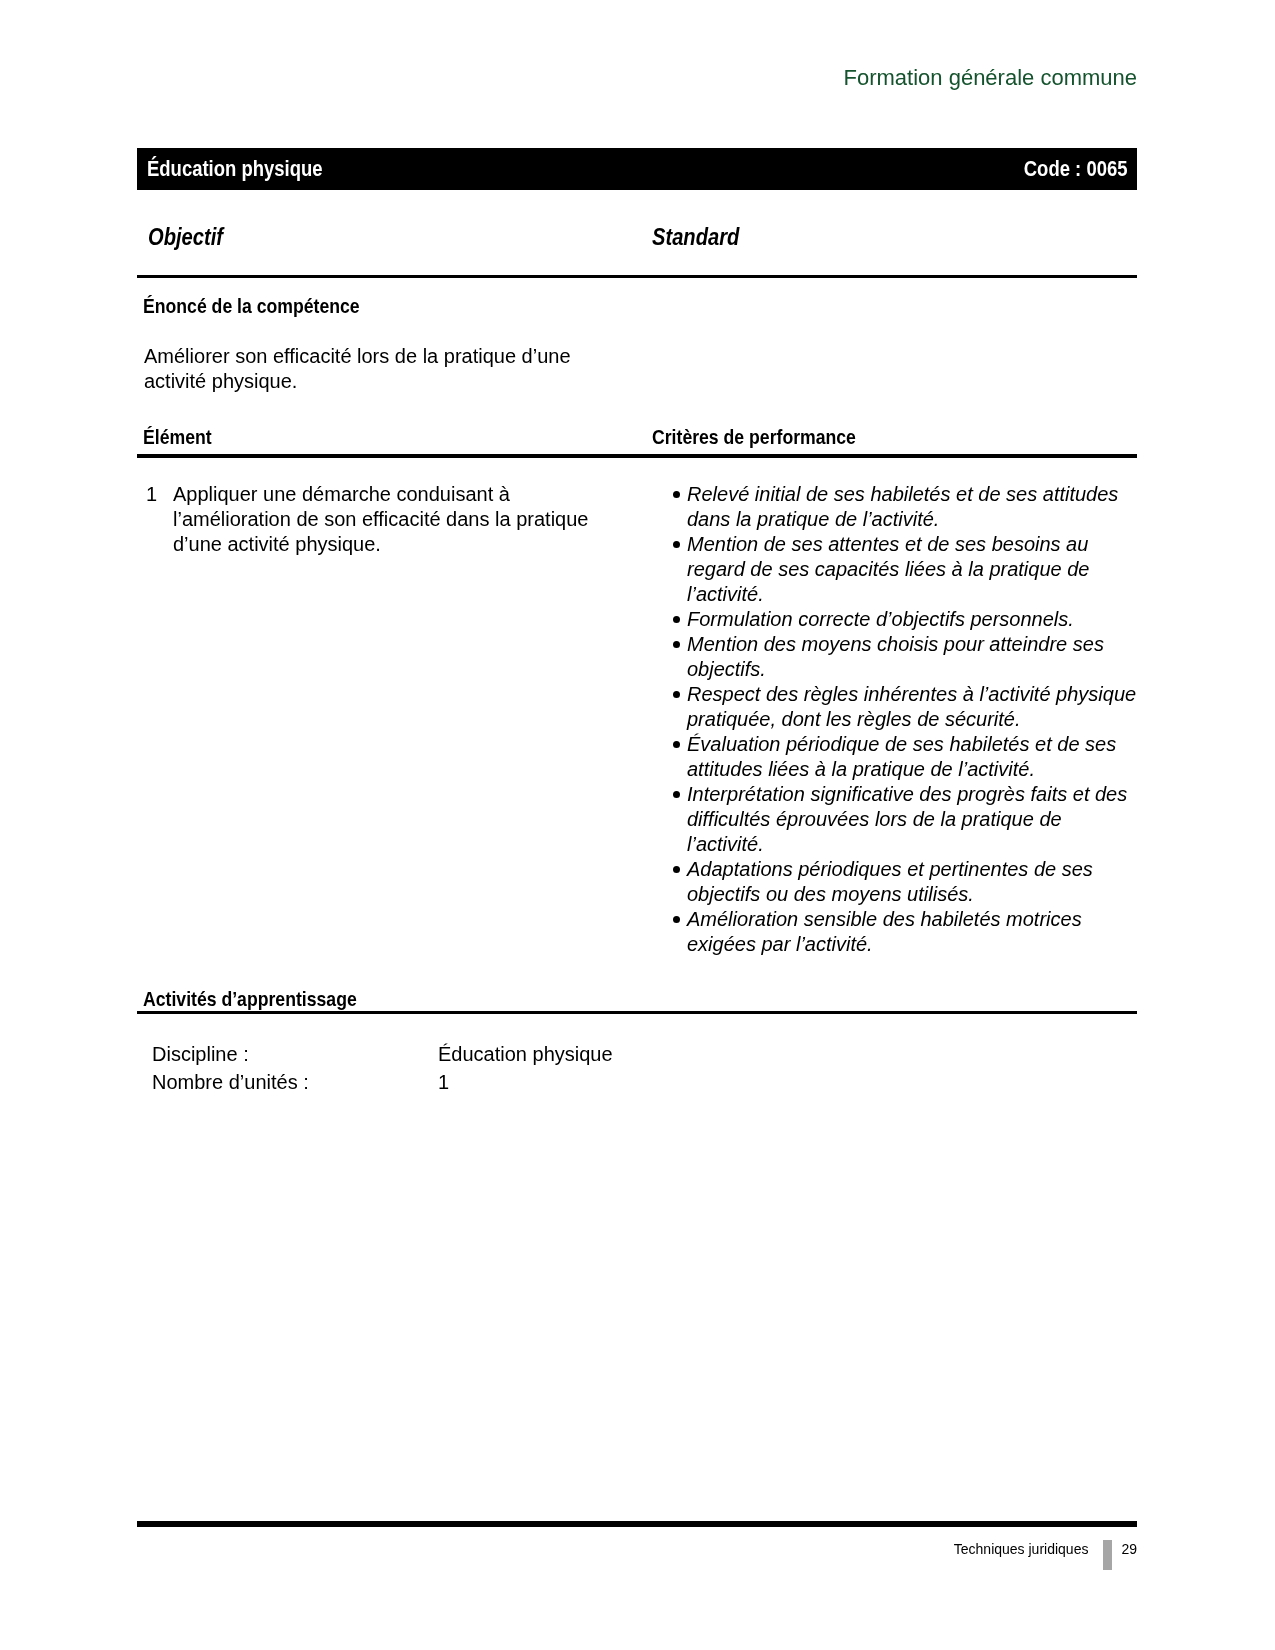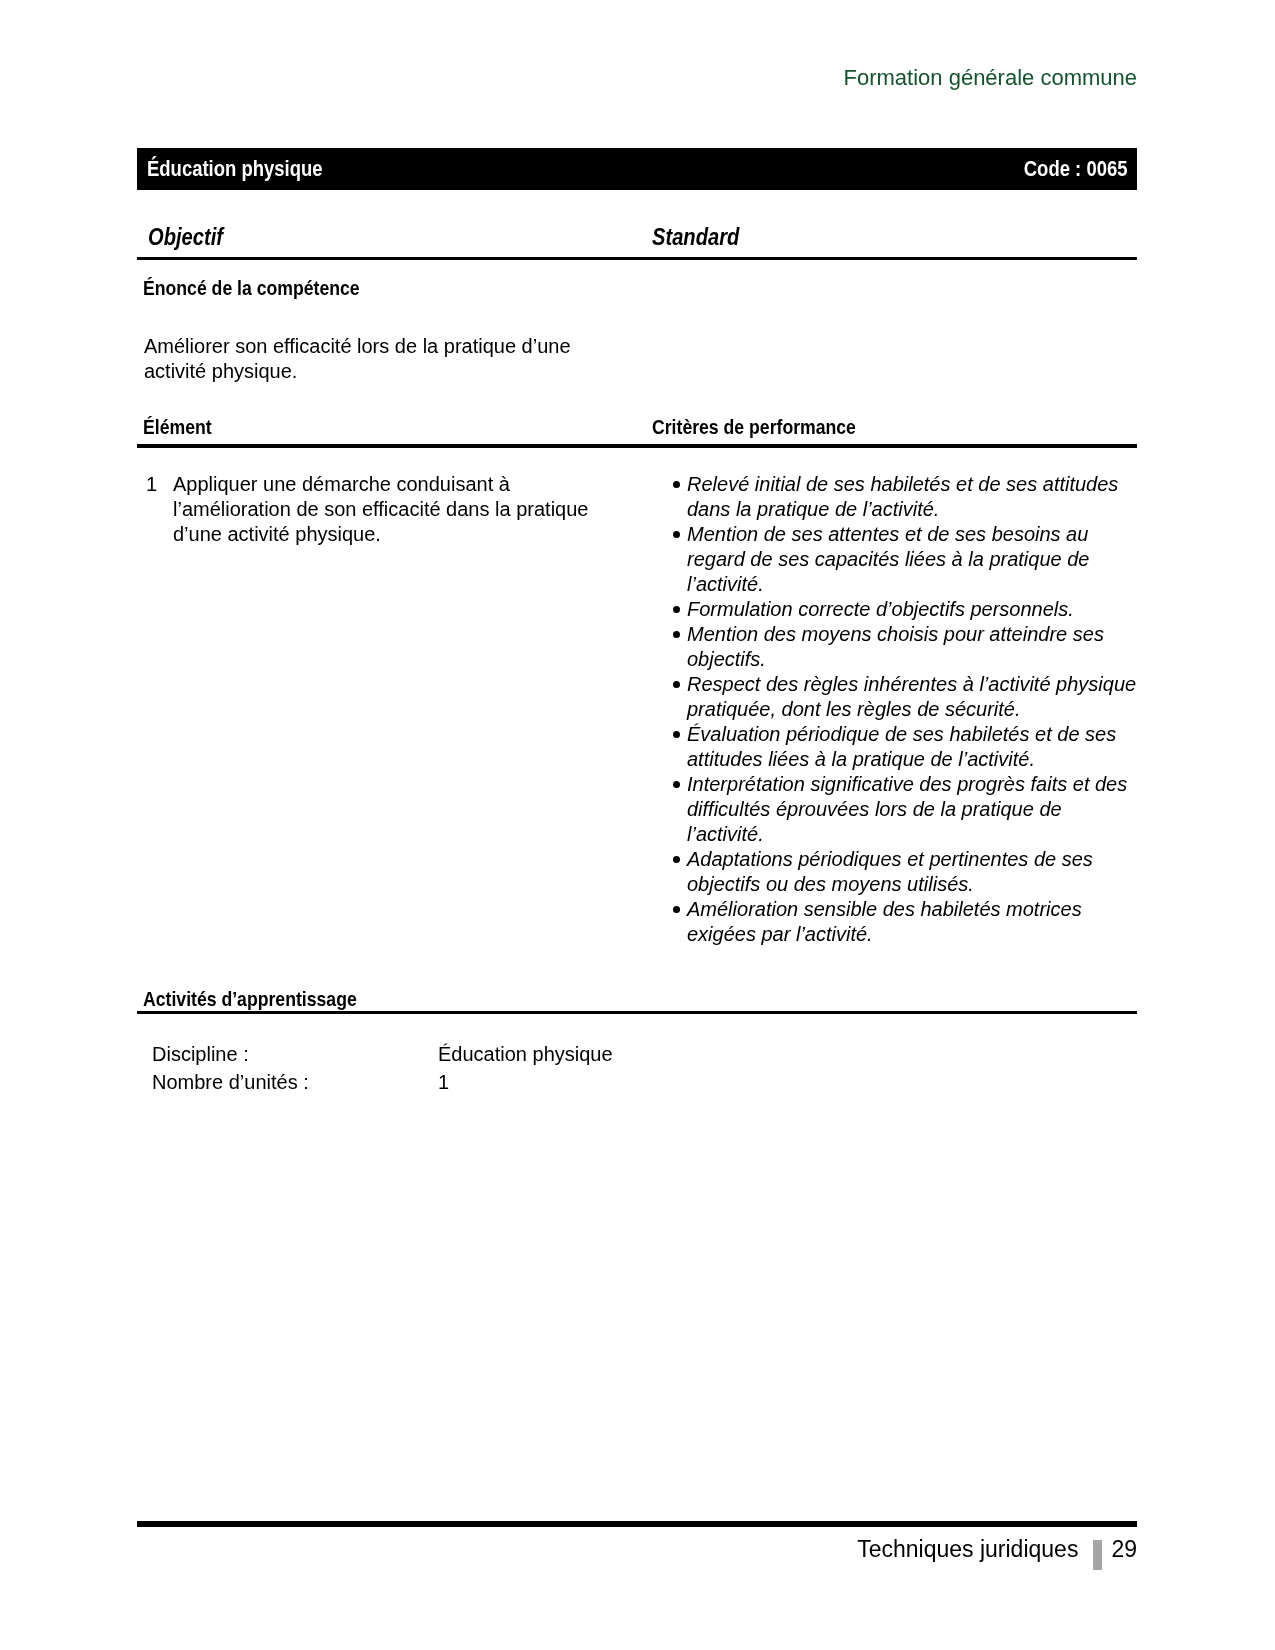--- a/index.html
+++ b/index.html
@@ -23,30 +23,30 @@
 
   .title-bar{
     margin-top:56px;height:42px;background:#000;color:#fff;
     display:flex;justify-content:space-between;align-items:center;
     padding:0 10px;font-size:22px;font-weight:bold;
   }
 
   .obj-std-row{
     margin-top:33px;display:flex;
     font-size:24px;font-weight:bold;font-style:italic;
-    padding-bottom:6px;border-bottom:3px solid #000;
+    padding-bottom:24px;border-bottom:3px solid #000;
   }
   .obj-std-row .col1{width:515px;box-sizing:border-box;padding-left:11px;}
   .obj-std-row .col2{flex:1;}
 
   .enonce-heading{
     margin-top:16px;font-size:21px;font-weight:bold;padding-left:6px;
   }
   .statement{
-    margin-top:34px;font-size:20px;line-height:25px;
+    margin-top:26px;font-size:20px;line-height:25px;
     width:452px;box-sizing:border-box;padding-left:7px;
   }
 
   .table-header-row{
     margin-top:31px;display:flex;
     font-size:21px;font-weight:bold;
     padding-bottom:5px;border-bottom:4px solid #000;
   }
   .table-header-row .col1{width:515px;box-sizing:border-box;padding-left:6px;}
   .table-header-row .col2{flex:1;}
@@ -71,21 +71,21 @@
     padding-left:6px;padding-bottom:2px;border-bottom:3px solid #000;
   }
   .activities-rows{margin-top:26px;font-size:20px;line-height:28px;margin-left:8px;}
   .activity-row{display:flex;}
   .activity-row .label{width:293px;box-sizing:border-box;padding-left:7px;flex:none;}
 
   .footer{position:absolute;left:137px;right:138px;top:1521px;}
   .footer-rule{height:6px;background:#000;}
   .footer-row{
     margin-top:12px;display:flex;justify-content:flex-end;align-items:flex-start;
-    font-size:23px;line-height:20px;
+    font-size:14px;line-height:20px;
   }
   .footer-bar{
     width:9px;height:30px;background:#a6a6a6;flex:none;
     margin-left:15px;margin-right:9px;margin-top:1px;
   }
 </style>
 </head>
 <body>
 
 <div class="page">

